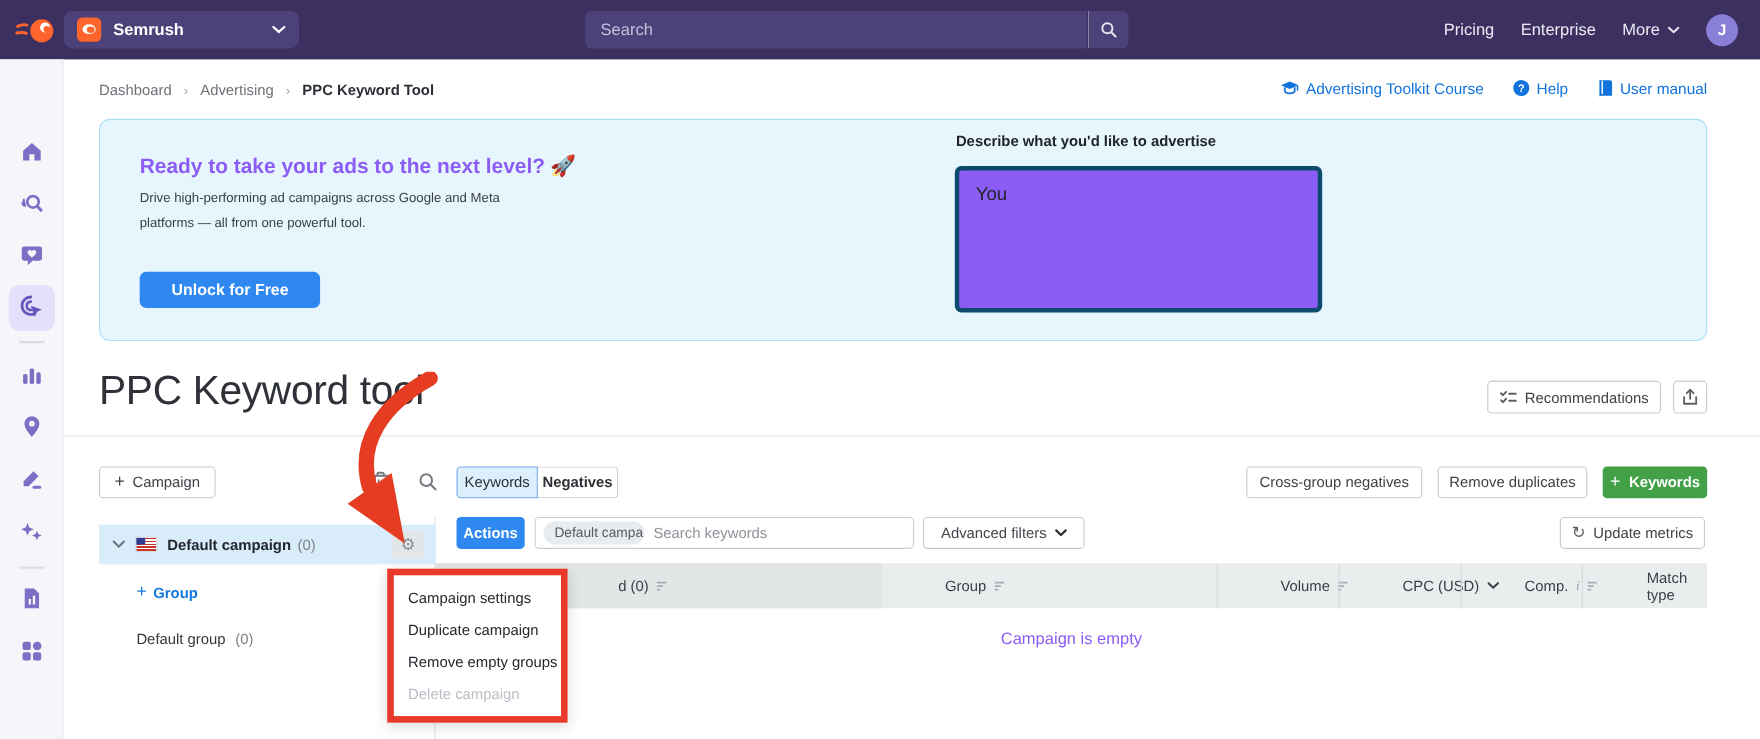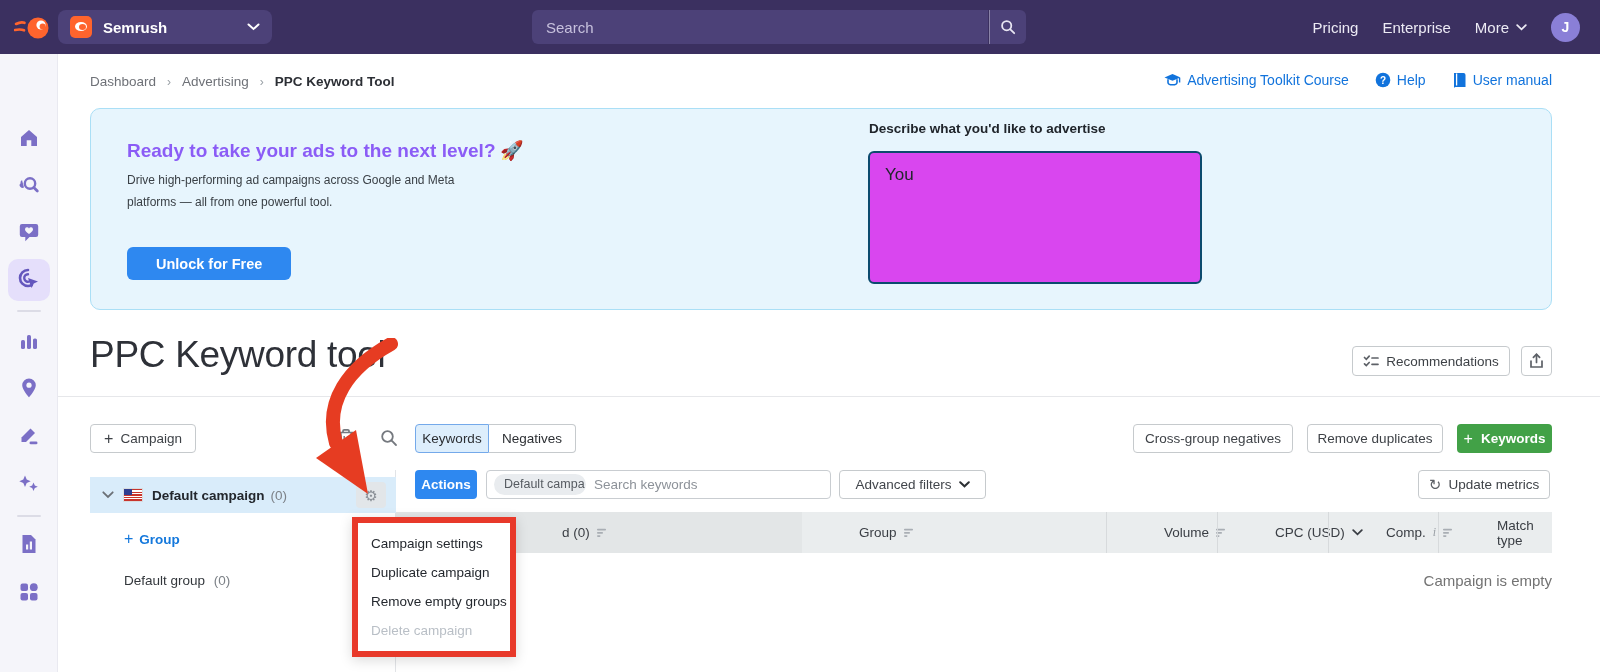--- a/index.html
+++ b/index.html
@@ -48,39 +48,39 @@
   .qlink { display:flex; align-items:center; gap:6px; color:#1173dc; font-size:14px; font-weight:500; cursor:pointer; }
 
   
   .banner { position:absolute; left:90px; top:108px; width:1462px; height:202px; background:#e7f5fd;
     border:1px solid #aadff6; border-radius:10px; }
   .banner-title { position:absolute; left:36px; top:30px; font-size:19px; font-weight:700; color:#8b5cf6; }
   .banner-desc { position:absolute; left:36px; top:60px; width:336px; font-size:12px; line-height:22px; color:#3a4046; }
   .banner-cta { position:absolute; left:36px; top:138px; height:33px; padding:0 29px; background:#2e88f0;
     color:#fff; border:none; border-radius:6px; font-size:14.5px; font-weight:700; cursor:pointer; font-family:inherit; }
   .banner-form-label { position:absolute; left:778px; top:12px; font-size:13.5px; font-weight:700; color:#20252b; }
-  .banner-textarea { position:absolute; left:777px; top:42px; width:334px; height:133px; border:2px solid #0c4a6e;
-    border-radius:6px; background:#d946ef; font-size:17px; color:#21262c; padding:12px 15px; resize:none;
+  .banner-textarea { position:absolute; left:777px; top:42px; width:334px; height:133px; border:4px solid #0c4a6e;
+    border-radius:6px; background:#8b5cf6; font-size:17px; color:#21262c; padding:12px 15px; resize:none;
     outline:none; font-family:inherit; }
 
   
   .page-title { position:absolute; left:90px; top:334px; font-size:37px; font-weight:500; color:#2e3138; letter-spacing:-.3px; }
   .btn-outline { background:#fff; border:1px solid #c6cacd; border-radius:4px; color:#3e4247; font-size:13.5px;
     display:flex; align-items:center; justify-content:center; gap:7px; cursor:pointer; font-family:inherit; }
   .recommendations-btn { position:absolute; left:1352px; top:346px; width:158px; height:30px; }
   .export-btn { position:absolute; left:1521px; top:346px; width:31px; height:30px; }
   .rule { position:absolute; left:58px; top:396px; width:1542px; height:1px; background:#e6e7ea; }
 
   
   .campaign-btn { position:absolute; left:90px; top:424px; width:106px; height:29px; }
   .icon-btn { position:absolute; top:428px; width:22px; height:22px; border:none; background:none; color:#75797f; cursor:pointer; }
   .tab { position:absolute; top:424px; height:29px; font-size:13.5px; color:#2c2f33; display:flex;
     align-items:center; justify-content:center; cursor:pointer; font-family:inherit; }
   .tab-keywords { left:415px; width:74px; background:#ddeefc; border:1px solid #74a9ea; border-radius:4px 0 0 4px; font-weight:500; }
-  .tab-negatives { left:489px; width:87px; background:#fff; border:1px solid #c6cacd; border-left:none; border-radius:0 4px 4px 0; }
+  .tab-negatives { left:489px; width:73px; background:#fff; border:1px solid #c6cacd; border-left:none; border-radius:0 4px 4px 0;font-weight:bold; }
   .crossgroup-btn { position:absolute; left:1133px; top:424px; width:160px; height:29px; }
   .removedup-btn { position:absolute; left:1307px; top:424px; width:136px; height:29px; }
   .add-keywords-btn { position:absolute; left:1457px; top:424px; width:95px; height:29px; background:#42a147;
     border:none; border-radius:4px; color:#fff; font-size:13.5px; font-weight:700; display:flex; align-items:center;
     justify-content:center; gap:8px; cursor:pointer; font-family:inherit; }
   .plus { font-size:16px; font-weight:400; line-height:1; }
 
   
   .actions-btn { position:absolute; left:415px; top:470px; width:62px; height:29px; background:#2e88f0; border:none;
     border-radius:4px; color:#fff; font-size:13.5px; font-weight:600; cursor:pointer; font-family:inherit; }
@@ -110,21 +110,21 @@
   .group-count { color:#7c8187; margin-left:5px; }
 
   
   .table-header { position:absolute; left:396px; top:512px; width:1156px; height:41px; background:#eaedee; }
   .table-header .pinned { position:absolute; left:0; top:0; width:406px; height:41px; background:#e3e6e7; }
   .th { position:absolute; top:0; height:41px; display:flex; align-items:center; gap:7px; font-size:13.5px;
     color:#3a3e44; cursor:pointer;margin-left:44px; }
   .col-div { position:absolute; top:0; width:1px; height:41px; background:#d7dadc; }
   .sort-icon svg { display:block; }
   .info-i { font-style:italic; font-family:"Liberation Serif",serif; color:#9aa0a6; font-size:12px; }
-  .empty-msg { position:absolute; left:396px; top:572px; width:1156px; text-align:right; font-size:15px; color:#737373; }
+  .empty-msg { position:absolute; left:396px; top:572px; width:1156px; text-align:center; font-size:15px; color:#8b5cf6; }
 
   
   .context-menu { position:absolute; left:352px; top:517px; width:164px; background:#fff;
     border:6px solid #e8392a; box-shadow:0 3px 12px rgba(0,0,0,.15); z-index:40; padding:6px 0; }
   .menu-item { padding:7px 13px; font-size:13.5px; color:#24282e; cursor:pointer; white-space:nowrap; }
   .menu-item.disabled { color:#b9bfc6; cursor:default; }
   .arrow-annotation { position:absolute; left:300px; top:338px; z-index:50; pointer-events:none; }
 </style>
 </head>
 <body>

